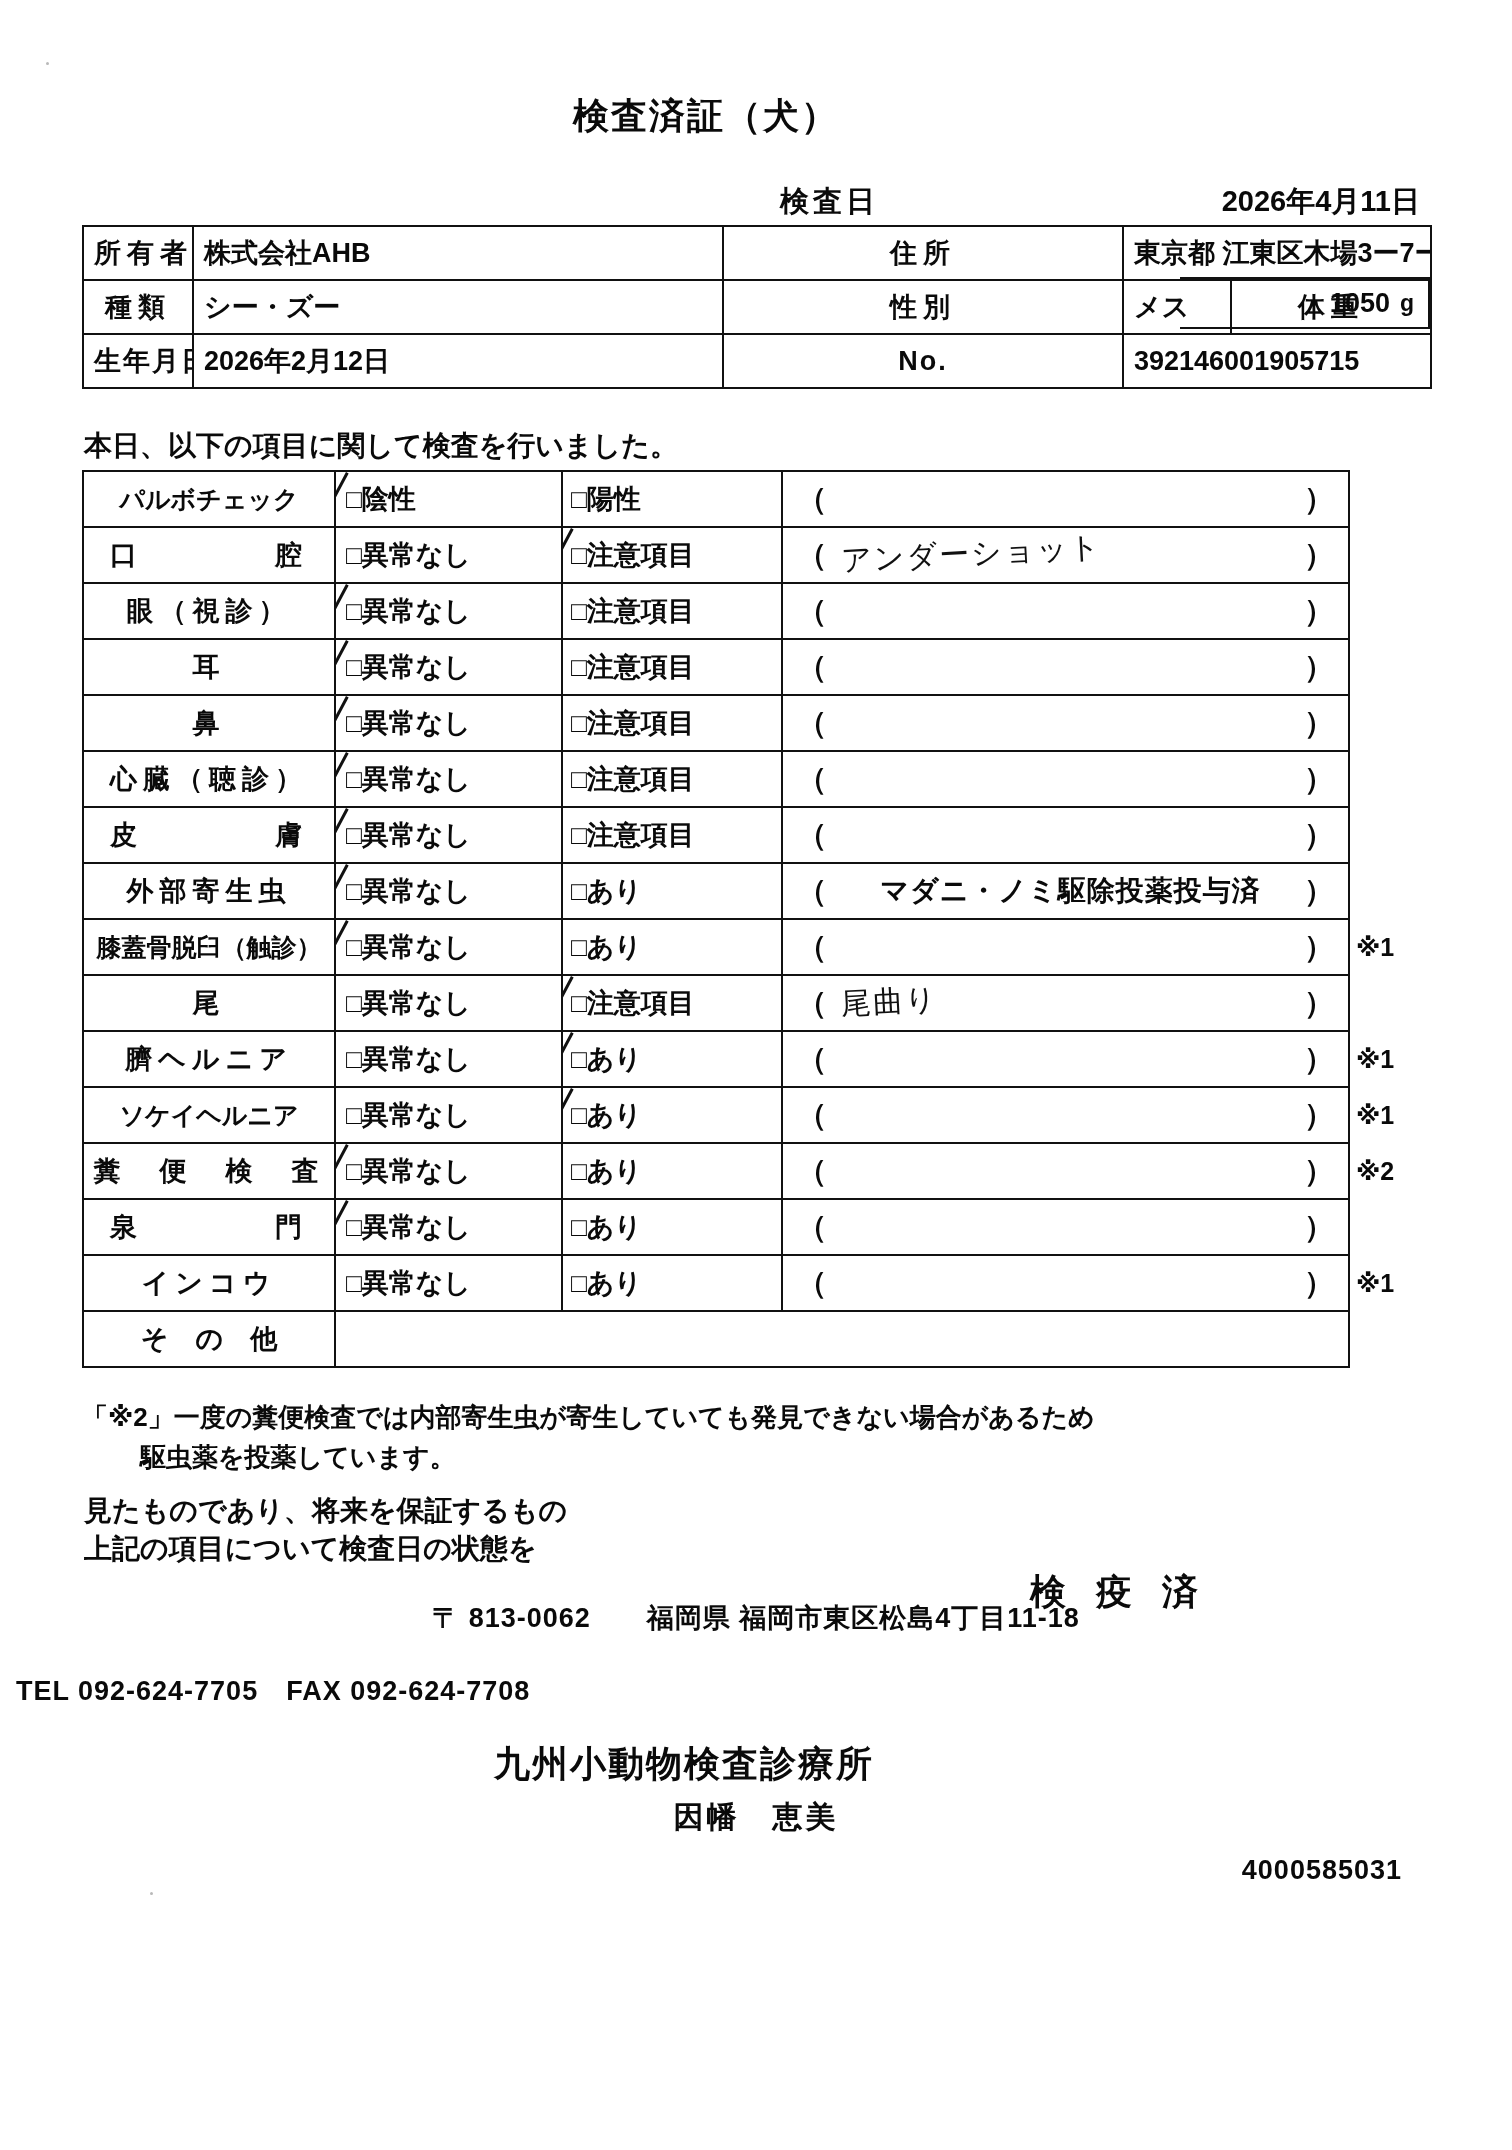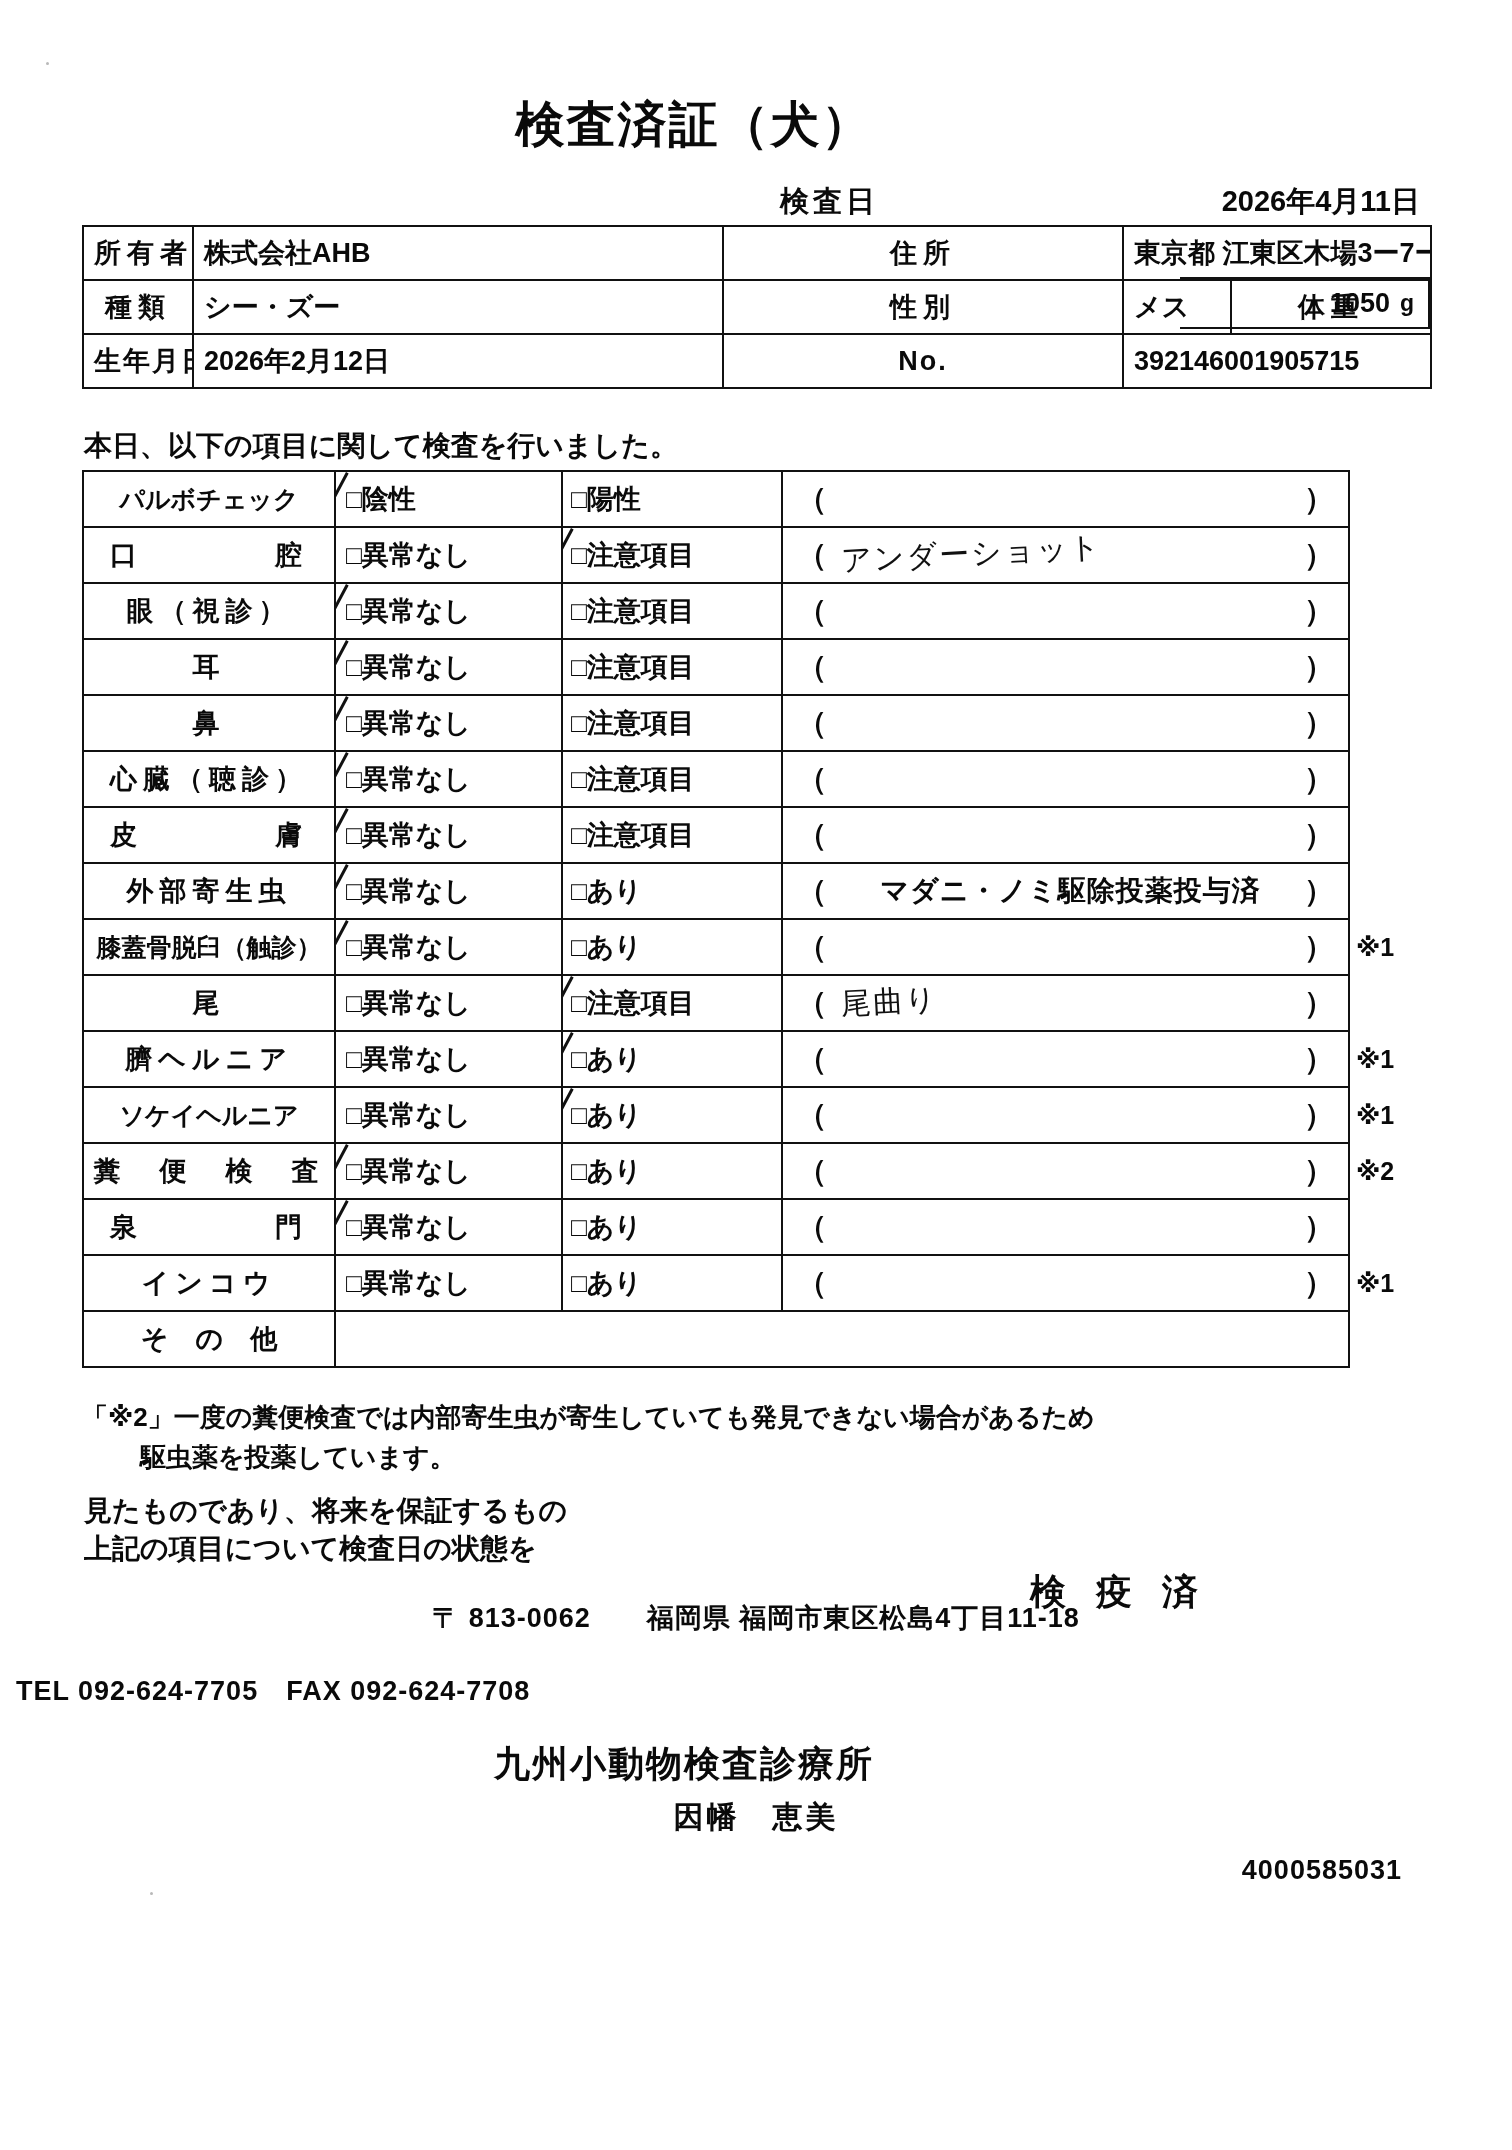--- a/index.html
+++ b/index.html
@@ -18,24 +18,24 @@
   .page {
     position: absolute;
     left: 0; top: 0;
     width: 1512px;
     height: 2150px;
   }
 
   
   .title {
     position: absolute;
-    left: 0; top: 92px;
+    left: 12px; top: 92px;
     width: 1388px;
     text-align: center;
-    font-size: 49px;
+    font-size: 36px;
     font-weight: 700;
     letter-spacing: 2px;
   }
 
   
   .examdate-row {
     position: absolute;
     left: 780px; top: 182px;
     width: 640px;
     display: flex;

